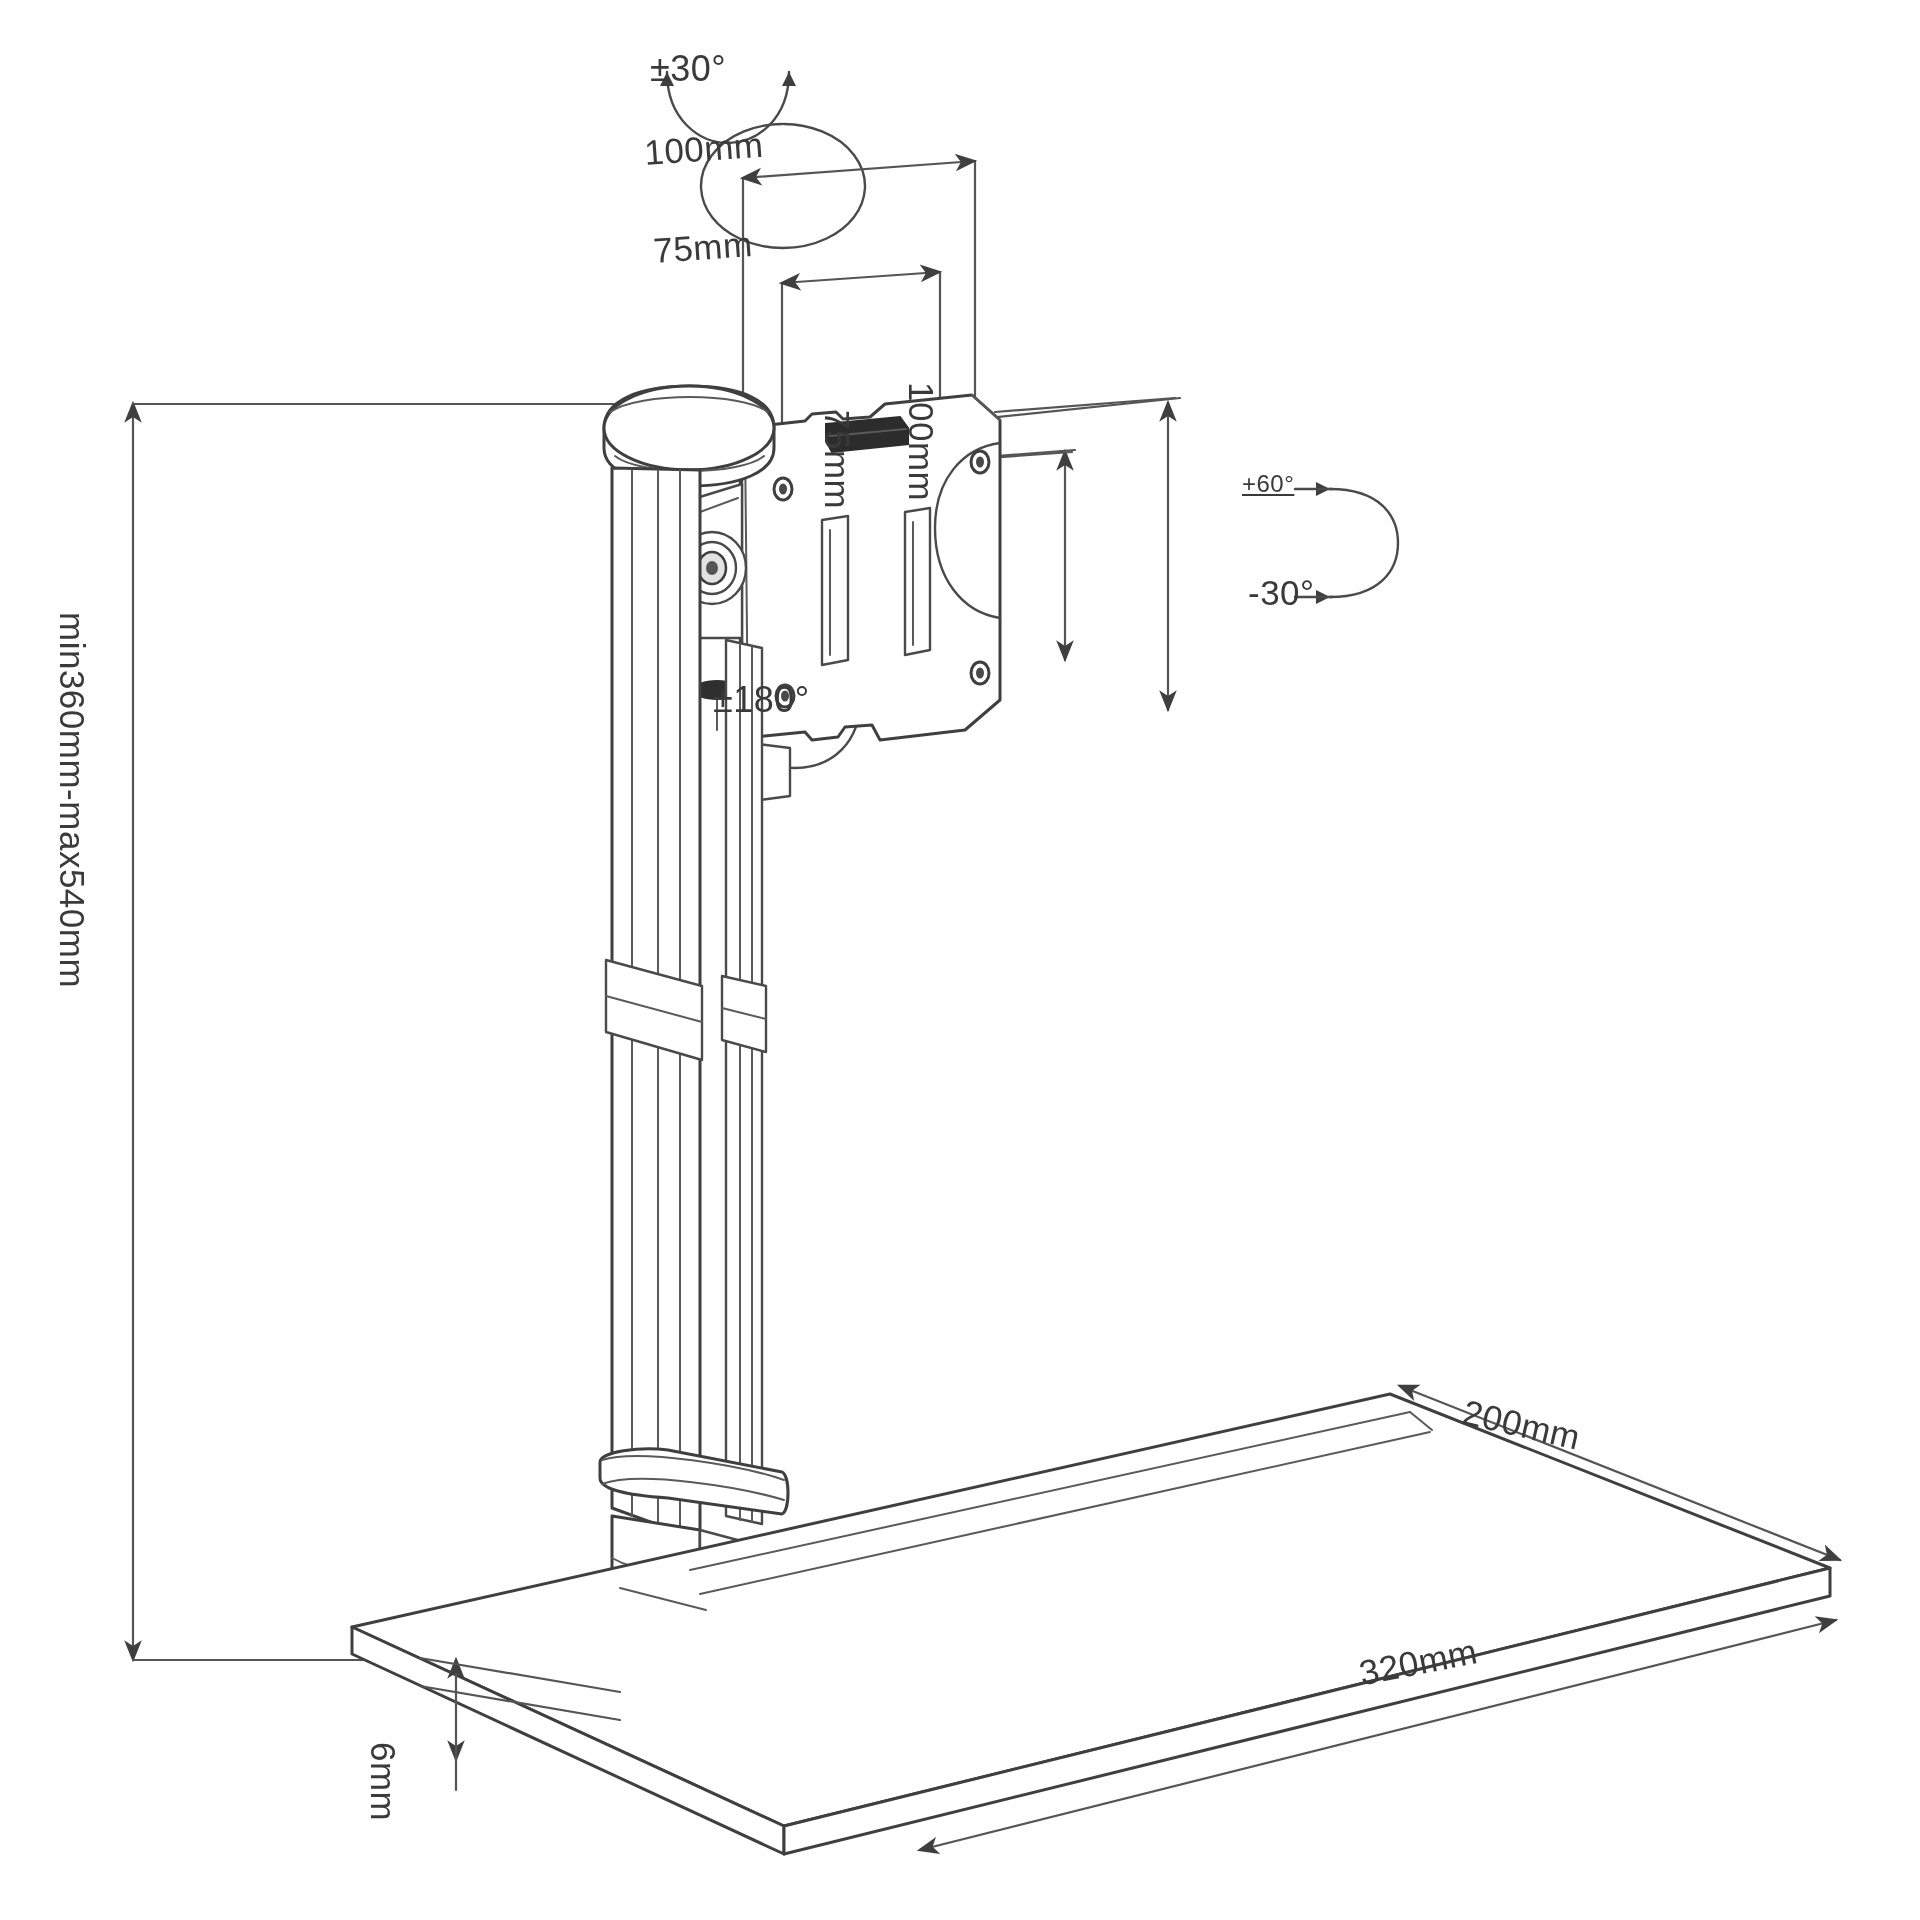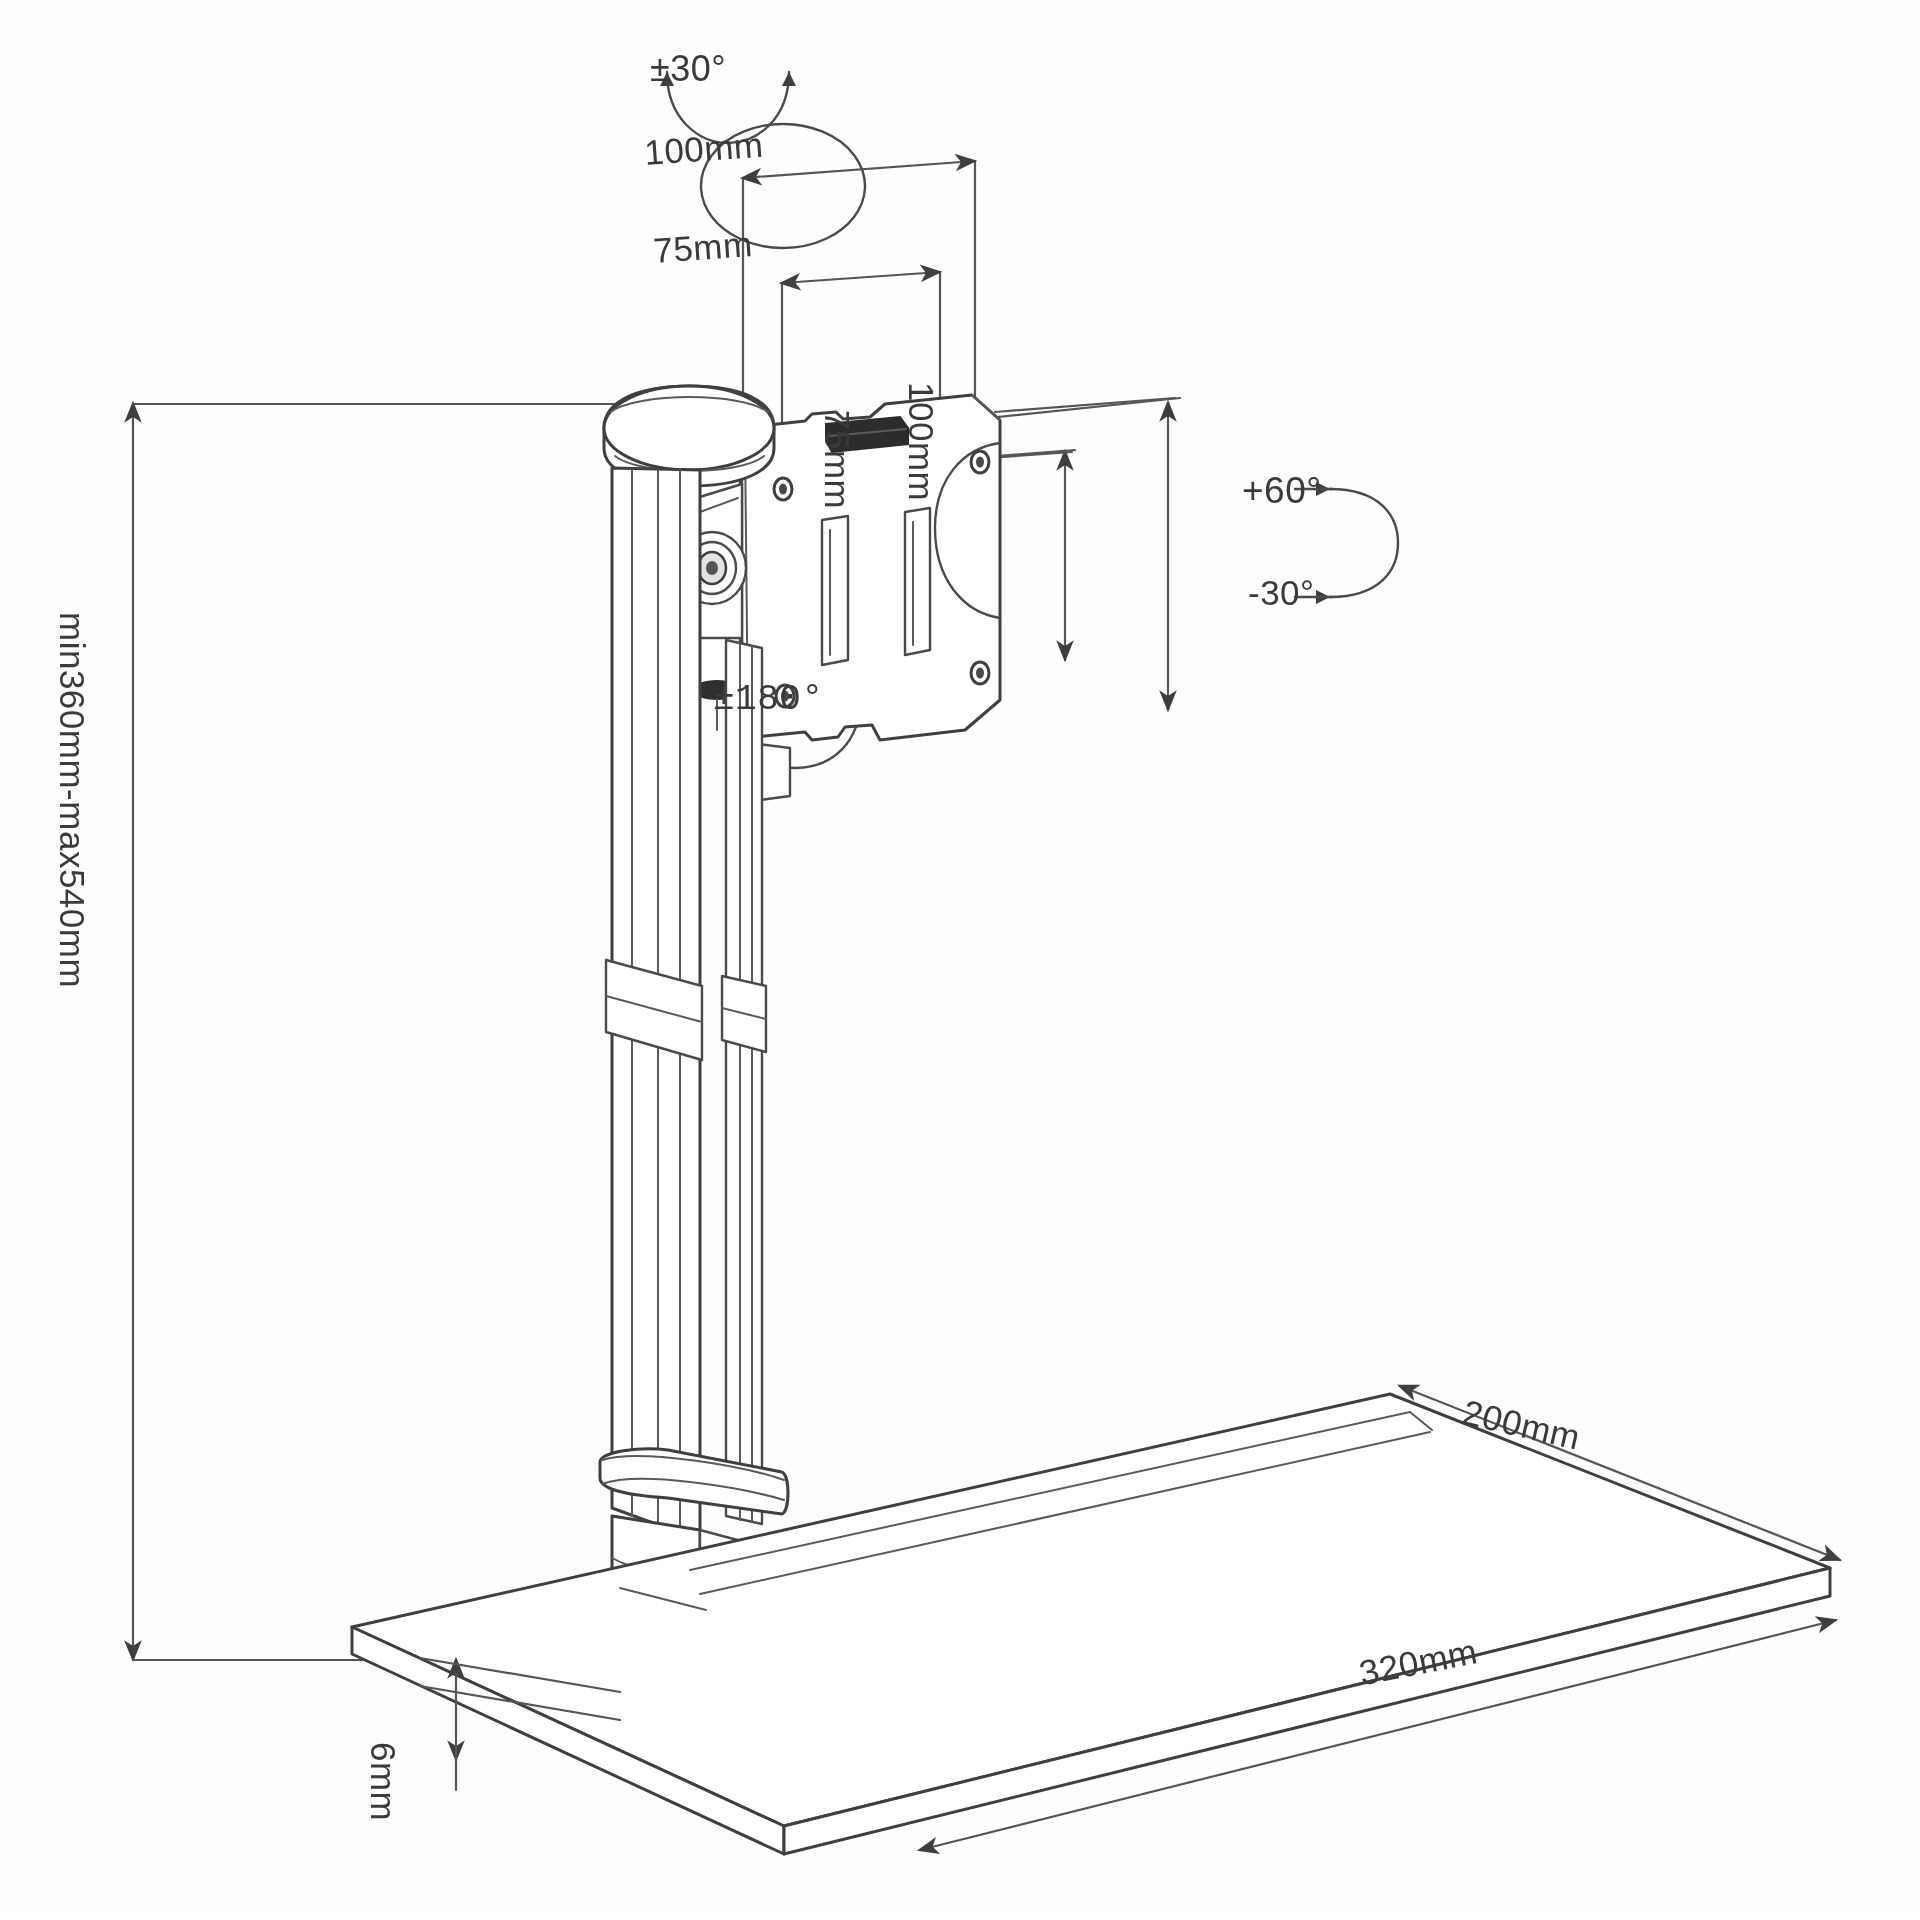--- a/index.html
+++ b/index.html
@@ -275,25 +275,25 @@
   <span class="lbl" style="left:650px; top:48px; font-size:36px;">±30°</span>
 
   <span class="lbl" style="left:643px; top:133px; font-size:35px; transform:rotate(-4deg); transform-origin:left top;">100mm</span>
 
   <span class="lbl" style="left:652px; top:231px; font-size:35px; transform:rotate(-4deg); transform-origin:left top;">75mm</span>
 
   <span class="lbl" style="left:857px; top:410px; font-size:35px; transform:rotate(90deg); transform-origin:left top;">75mm</span>
 
   <span class="lbl" style="left:941px; top:382px; font-size:35px; transform:rotate(90deg); transform-origin:left top;">100mm</span>
 
-  <span class="lbl" style="left:1242px; top:470px; font-size:37px;">+60°</span>
+  <span class="lbl" style="left:1242px; top:470px; font-size:24px;text-decoration:underline;">+60°</span>
 
   <span class="lbl" style="left:1248px; top:573px; font-size:35px;">-30°</span>
 
-  <span class="lbl" style="left:713px; top:679px; font-size:36px;font-family:Liberation Mono, monospace;">±180°</span>
+  <span class="lbl" style="left:713px; top:679px; font-size:36px;">±180°</span>
 
   <span class="lbl" style="left:92px; top:612px; font-size:35px; transform:rotate(90deg); transform-origin:left top;">min360mm-max540mm</span>
 
   <span class="lbl" style="left:1468px; top:1392px; font-size:35px; transform:rotate(13deg); transform-origin:left top;">200mm</span>
 
   <span class="lbl" style="left:1356px; top:1654px; font-size:35px; transform:rotate(-11deg); transform-origin:left top;">320mm</span>
 
   <span class="lbl" style="left:403px; top:1742px; font-size:35px; transform:rotate(90deg); transform-origin:left top;">6mm</span>
 
 </div>

